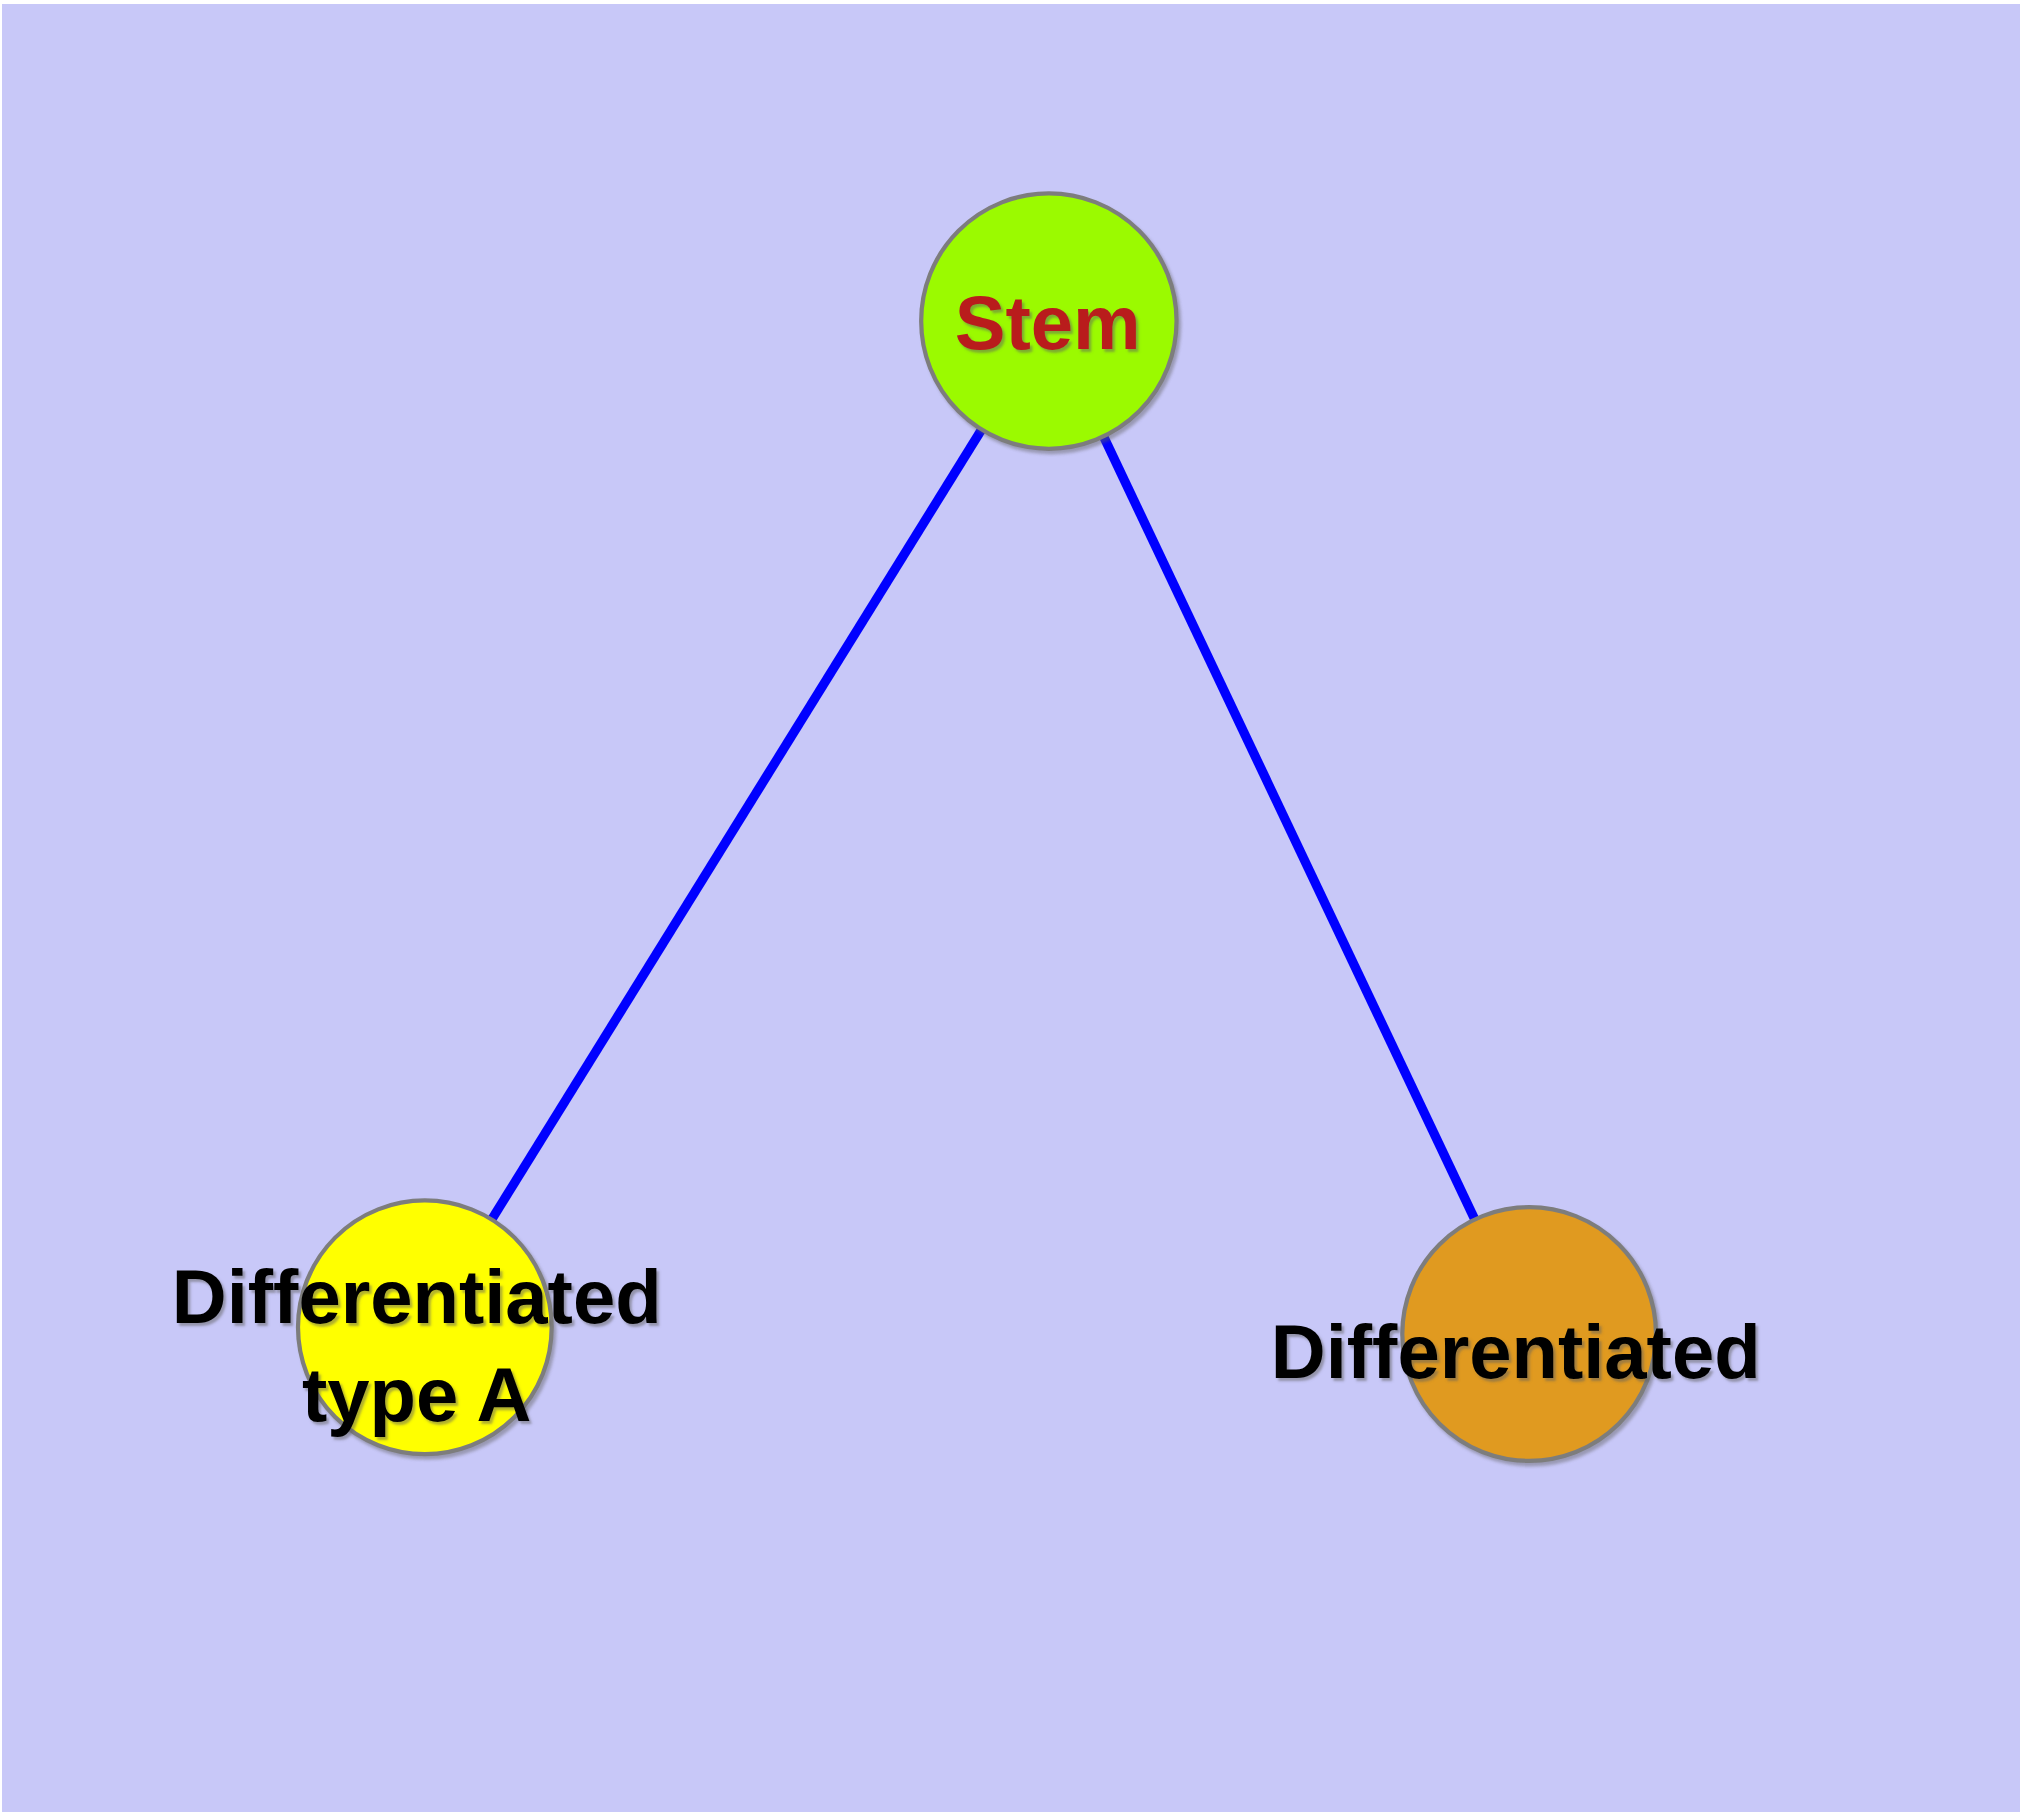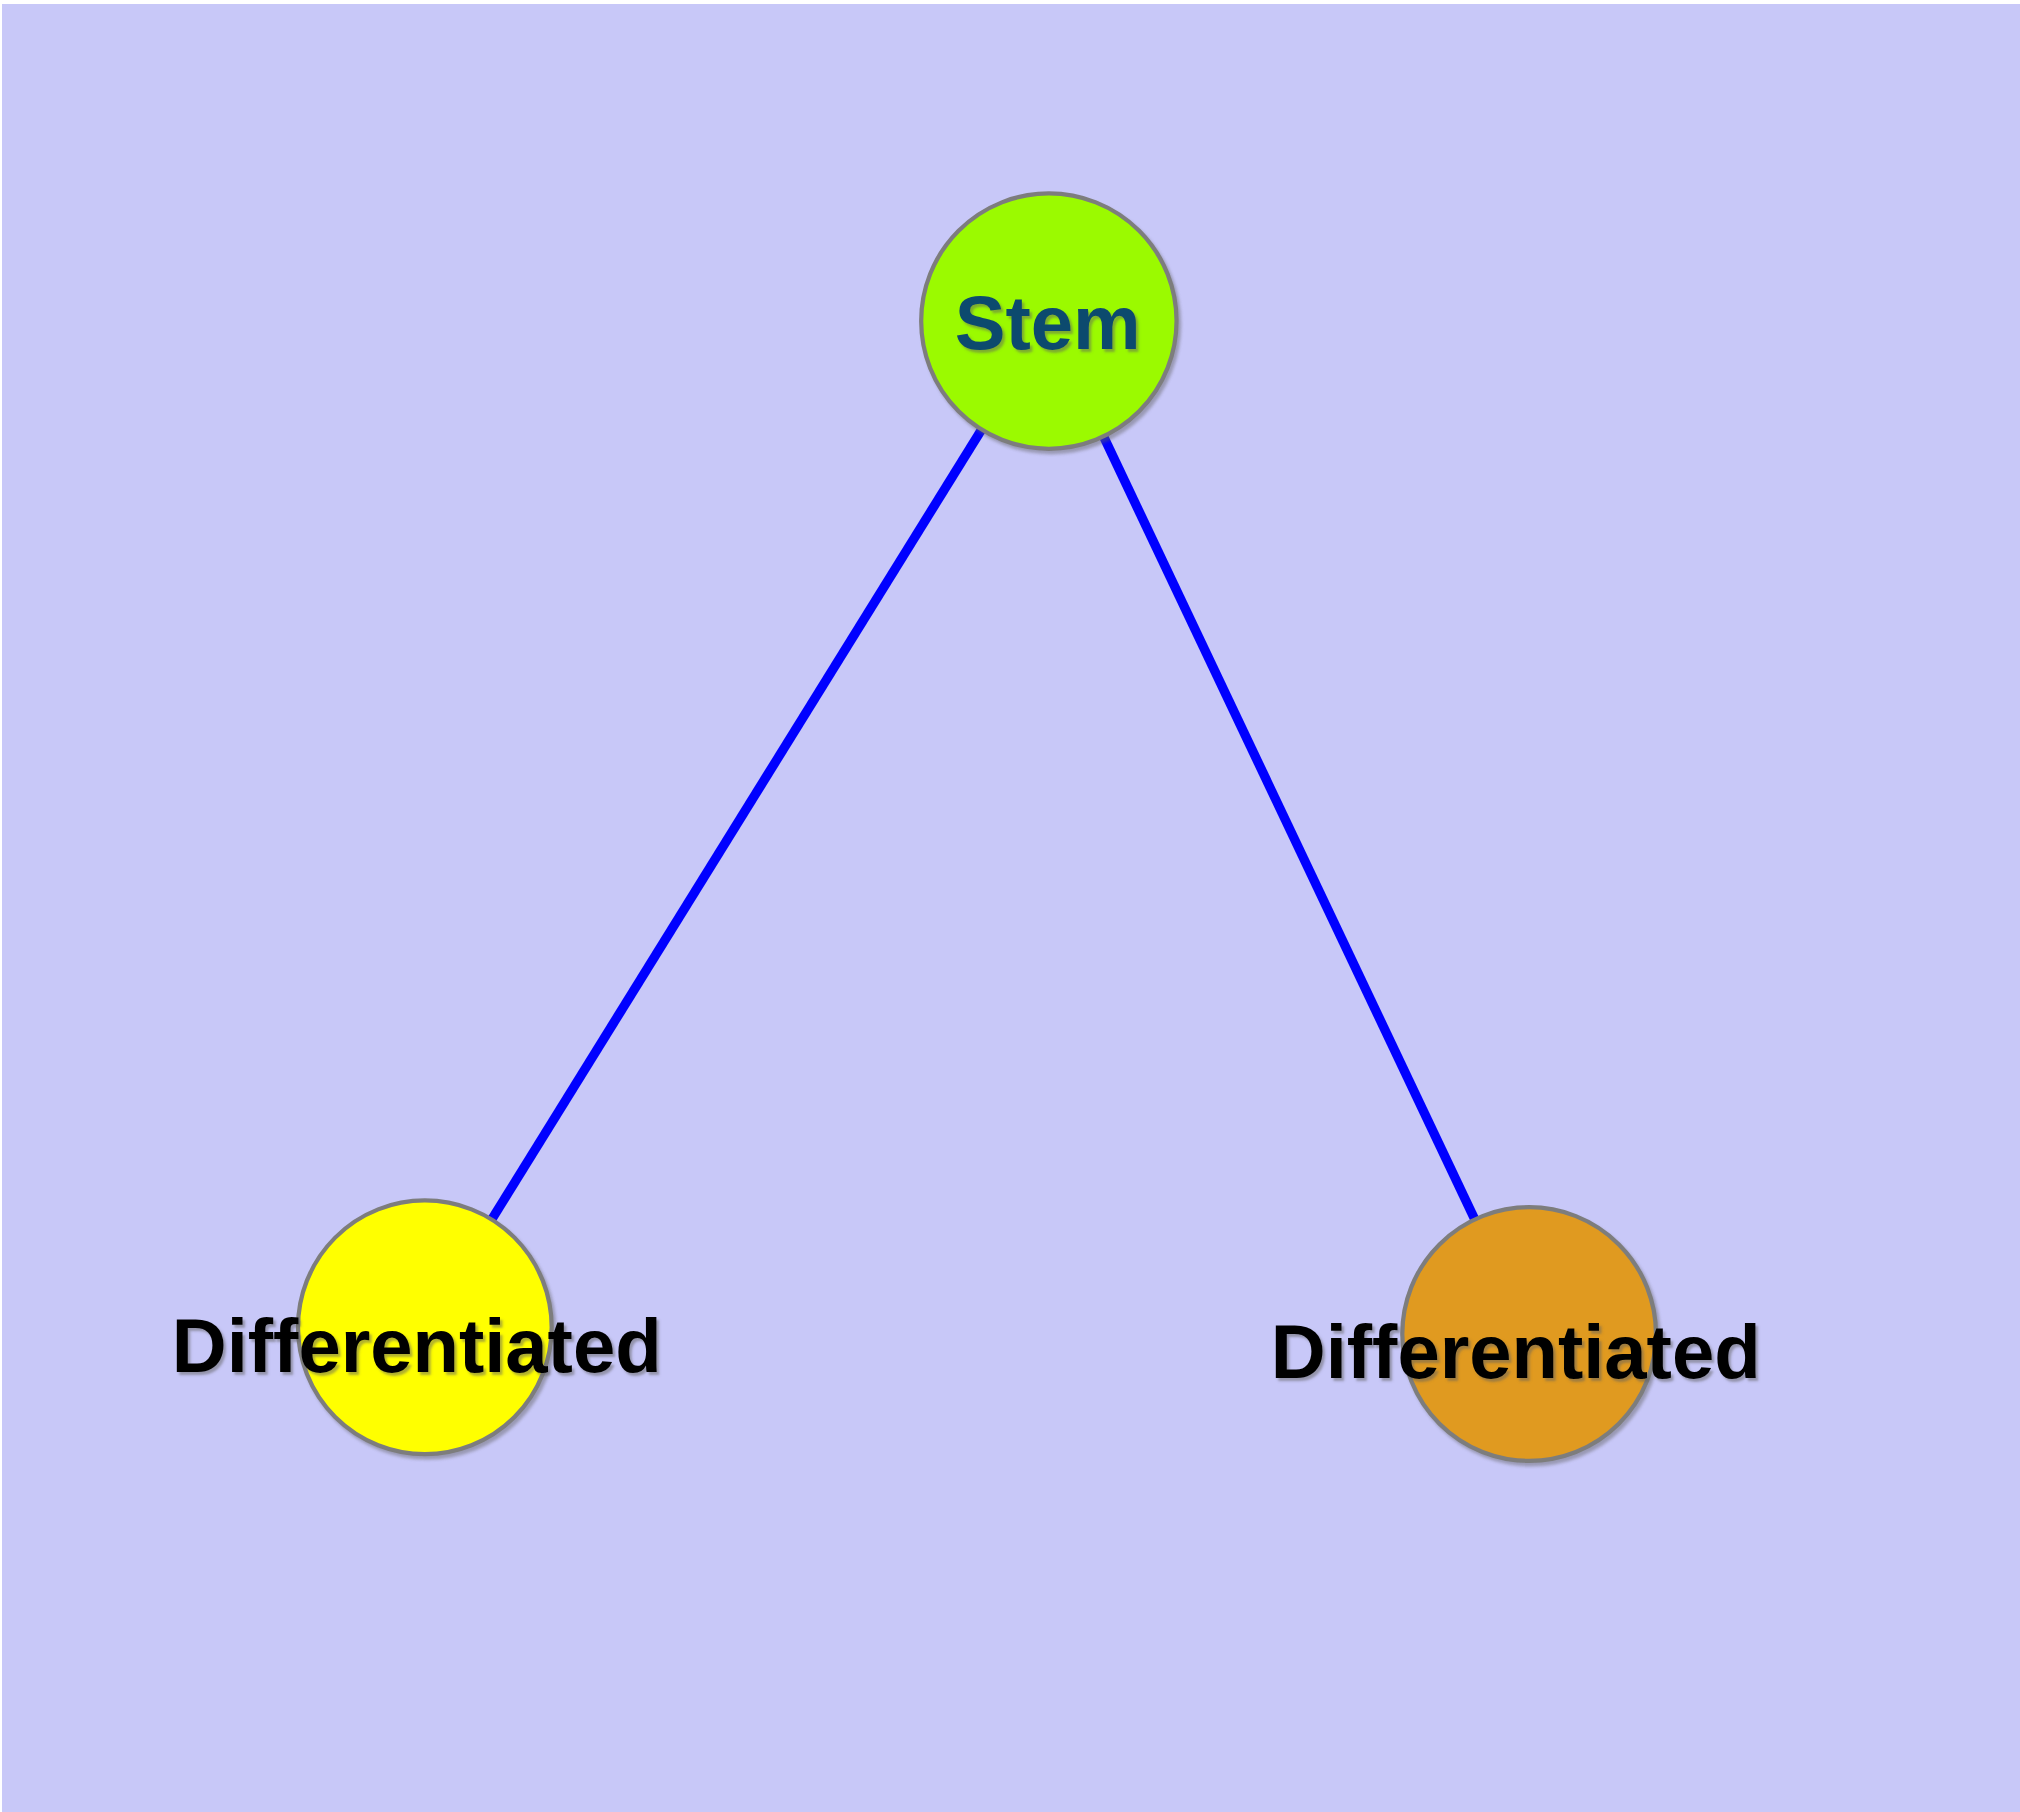--- a/index.html
+++ b/index.html
@@ -51,24 +51,25 @@
 
 <div id="canvas" style="width: 2021px; height: 1812px; background: rgb(255, 255, 255);">
   <div id="paper" style="top: 4.2px; background: rgb(200, 200, 248);">
     <svg id="graph-svg" xmlns="http://www.w3.org/2000/svg" viewBox="0 0 2384 2138">
         <line x1="1236" y1="375" x2="498" y2="1565" stroke="#0000FF" stroke-width="11"></line>
         <line x1="1236" y1="375" x2="1804" y2="1573" stroke="#0000FF" stroke-width="11"></line>
         <circle cx="1236" cy="375" r="151" fill="#9BFA00" stroke="#7D7D7D" stroke-width="5" class="graph-circle"></circle>
         <circle cx="498" cy="1565" r="150" fill="#FFFF00" stroke="#7D7D7D" stroke-width="5" class="graph-circle"></circle>
         <circle cx="1804" cy="1573" r="150" fill="#E09A20" stroke="#7D7D7D" stroke-width="5" class="graph-circle"></circle>
       </svg>
-  <div class="node-label" style="left: 1046px; top: 319px; color: #0c4a6e;">
+  <div class="node-label" style="left: 1046px; top: 319px; color: #b91c1c;">
         <span>Stem</span>
       </div>
       <div class="node-label" style="left: 415px; top: 1342px; color: rgb(0, 0, 0);">
         <span>Differentiated</span>
+        <span>type A</span>
       </div>
       <div class="node-label" style="left: 1514px; top: 1348px; color: rgb(0, 0, 0);">
         <span>Differentiated</span>
       </div>
     </div>
 </div>
 
 
 </body></html>

